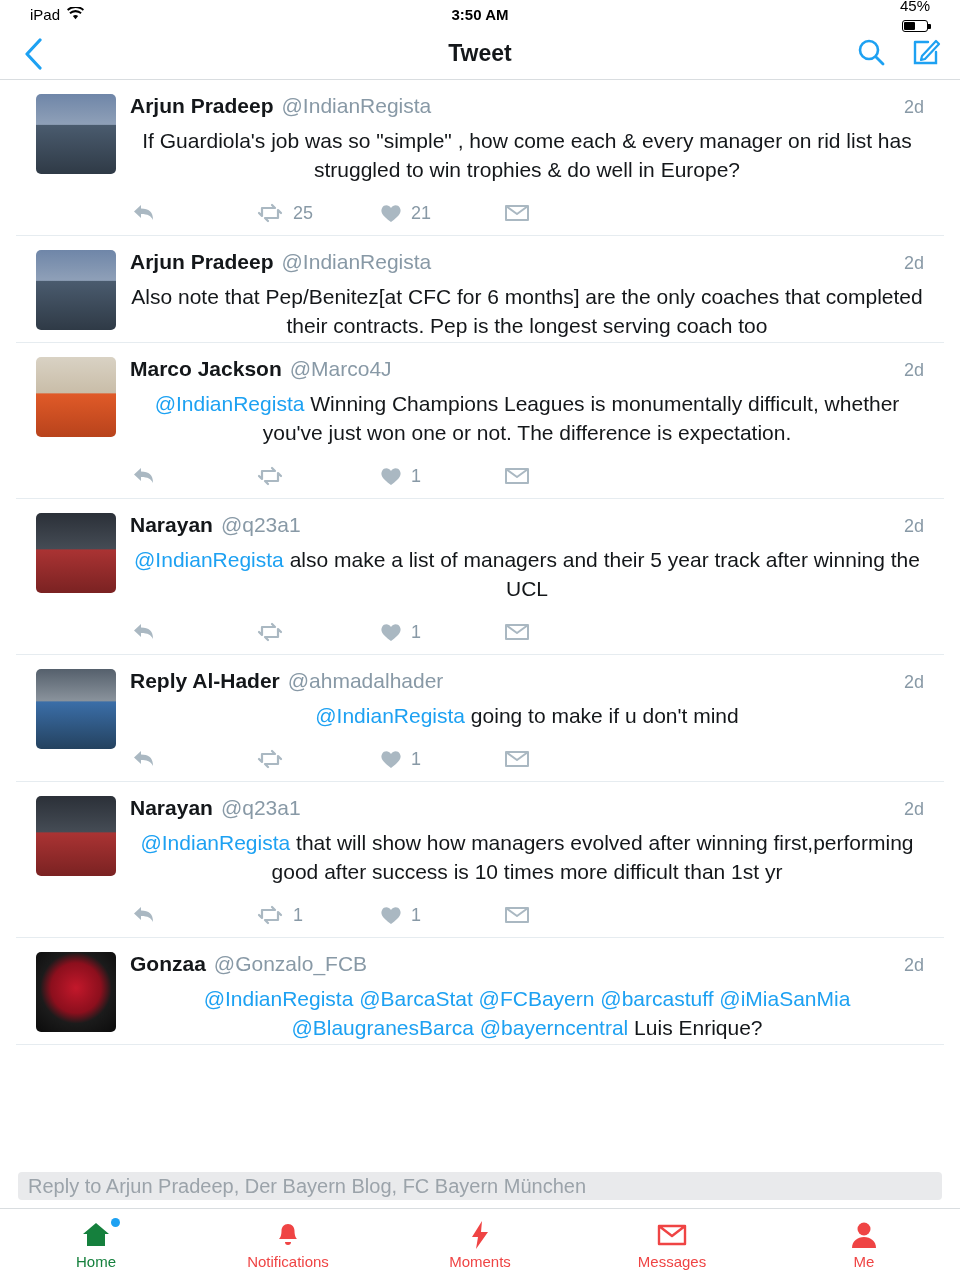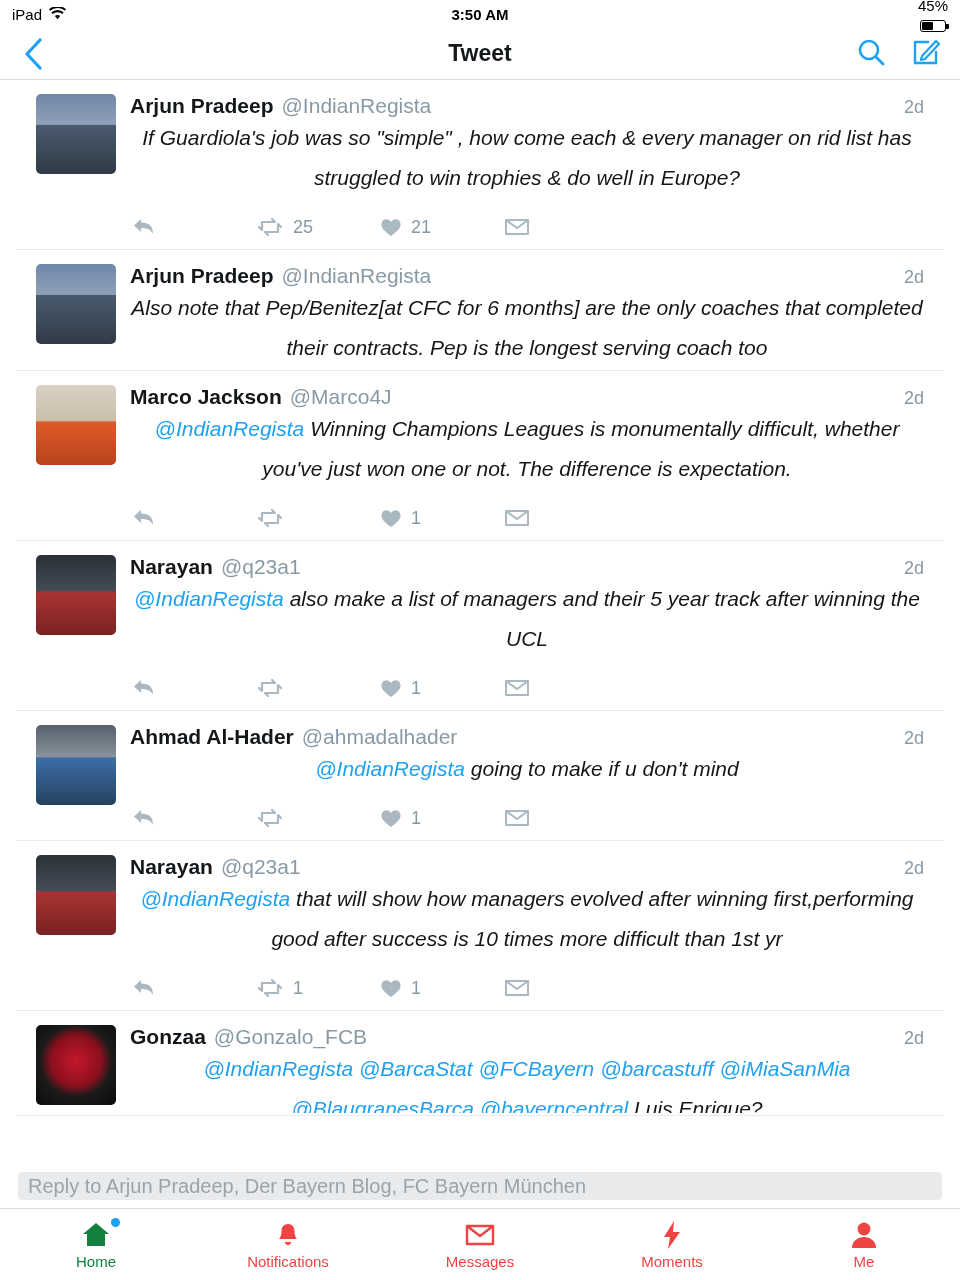--- a/index.html
+++ b/index.html
@@ -8,21 +8,21 @@
     font-family: "Liberation Sans", sans-serif;
     background: #ffffff;
     overflow: hidden;
   }
   .screen { width: 960px; height: 1280px; position: relative; display: flex; flex-direction: column; }
 
   
   .statusbar {
     height: 28px;
     display: flex; align-items: center;
-    padding: 0 12px;
+    padding: 0 30px;
     font-size: 15px;
     color: #000;
     background: #fff;
     flex: 0 0 28px;
   }
   .sb-left { display: flex; align-items: center; gap: 7px; }
   .sb-carrier { font-size: 15px; }
   .wifi-ico { display: inline-block; }
   .vpn-box {
     border: 1.5px solid #000; border-radius: 3px;
@@ -83,22 +83,22 @@
     flex: 0 0 80px; margin-right: 14px; overflow: hidden;
     background: #ccd6dd;
     position: relative;
   }
   .body { flex: 1 1 auto; min-width: 0; padding-bottom: 2px; }
   .row1 { display: flex; align-items: baseline; }
   .name { font-size: 21px; font-weight: 700; color: #14171a; }
   .handle { font-size: 21px; color: #8899a6; margin-left: 8px; }
   .time { margin-left: auto; font-size: 18px; color: #8899a6; padding-left: 10px; }
   .text {
-    font-size: 21px; line-height: 40px; color: #14171a;
-    margin-top: 0; word-wrap: break-word; font-style: italic;
+    font-size: 21px; line-height: 29px; color: #14171a;
+    margin-top: 8px; word-wrap: break-word;
   }
   .mention { color: #1da1f2; }
   .actions {
     display: flex; align-items: center;
     margin-top: 9px; height: 40px;
   }
   .act {
     display: flex; align-items: center;
     width: 124px;
     color: #aab8c2; font-size: 18px;
@@ -304,21 +304,21 @@
                 <path d="M2 3 h22 v14 H2 z M2 3 L13 11 L24 3" stroke="#aab8c2" stroke-width="2" fill="none" stroke-linejoin="round"></path>
               </svg>
             </div>
           </div>
         </div>
       </div>
       <div class="tweet">
         <div class="avatar" style="background: linear-gradient(rgb(85, 96, 108) 0%, rgb(138, 147, 156) 40%, rgb(59, 110, 168) 41%, rgb(36, 66, 95) 100%);"></div>
         <div class="body">
           <div class="row1">
-            <span class="name">Ahmad Al-Hader</span>
+            <span class="name">Reply Al-Hader</span>
             <span class="handle">@ahmadalhader</span>
             <span class="time">2d</span>
           </div>
           <div class="text"><span class="mention">@IndianRegista</span><span> going to make if u don't mind</span></div>
           <div class="actions">
             <div class="act reply">
               <svg width="26" height="22" viewBox="0 0 26 22">
                 <path d="M9 3 L2 9.5 L9 16 v-4 c7 0 10 2 12 6 c0-8-4-11.5-12-11.5 z" fill="#aab8c2"></path>
               </svg>
             </div>
@@ -406,33 +406,33 @@
       <div class="tab">
         <div class="ticonwrap">
           <svg width="28" height="28" viewBox="0 0 28 28">
             <path d="M14 3 c-4 0-6.5 3-6.5 7 c0 6-2.5 8-2.5 8 h18 s-2.5-2-2.5-8 c0-4-2.5-7-6.5-7 z M11 21 a3 3 0 0 0 6 0" fill="currentColor"></path>
           </svg>
         </div>
         <div class="tlabel">Notifications</div>
       </div>
       <div class="tab">
         <div class="ticonwrap">
+          <svg width="24" height="30" viewBox="0 0 24 30">
+            <path d="M14 1 L4 17 h6 l-2 12 L20 12 h-7 z" fill="currentColor"></path>
+          </svg>
+        </div>
+        <div class="tlabel">Moments</div>
+      </div>
+      <div class="tab">
+        <div class="ticonwrap">
           <svg width="30" height="24" viewBox="0 0 30 24">
             <path d="M2 3 h26 v18 H2 z M2 3 L15 13 L28 3" stroke="currentColor" stroke-width="2.4" fill="none" stroke-linejoin="round"></path>
           </svg>
         </div>
         <div class="tlabel">Messages</div>
-      </div>
-      <div class="tab">
-        <div class="ticonwrap">
-          <svg width="24" height="30" viewBox="0 0 24 30">
-            <path d="M14 1 L4 17 h6 l-2 12 L20 12 h-7 z" fill="currentColor"></path>
-          </svg>
-        </div>
-        <div class="tlabel">Moments</div>
       </div>
       <div class="tab">
         <div class="ticonwrap">
           <svg width="26" height="28" viewBox="0 0 26 28">
             <circle cx="13" cy="8" r="6.5" fill="currentColor"></circle>
             <path d="M1 27 c0-7 5.5-11 12-11 s12 4 12 11 z" fill="currentColor"></path>
           </svg>
         </div>
         <div class="tlabel">Me</div>
       </div>

